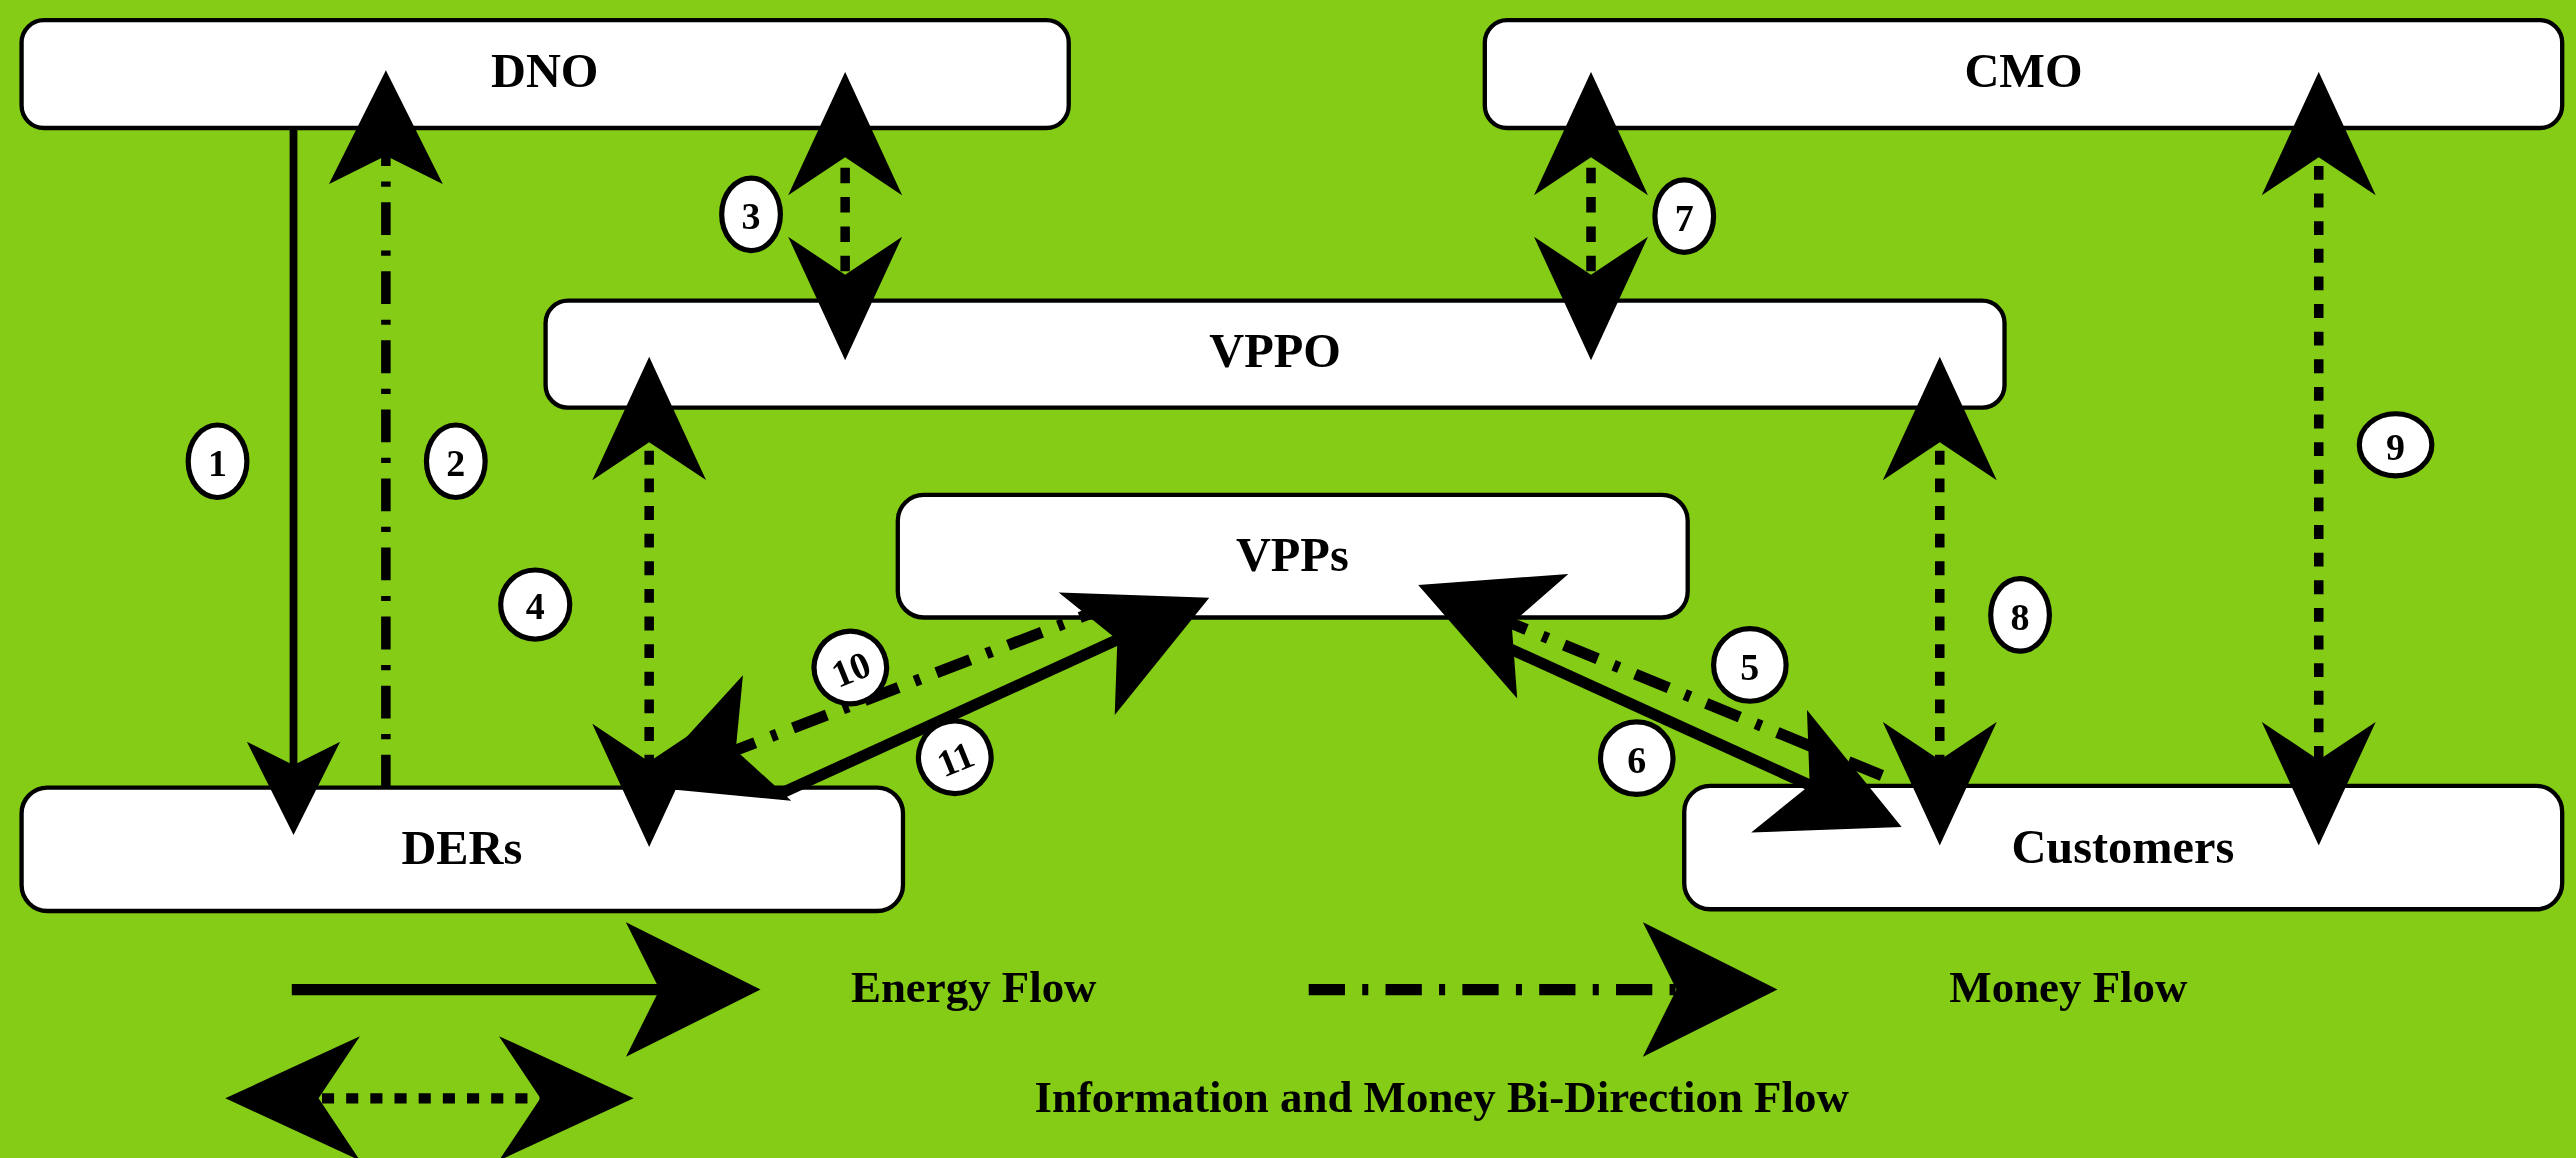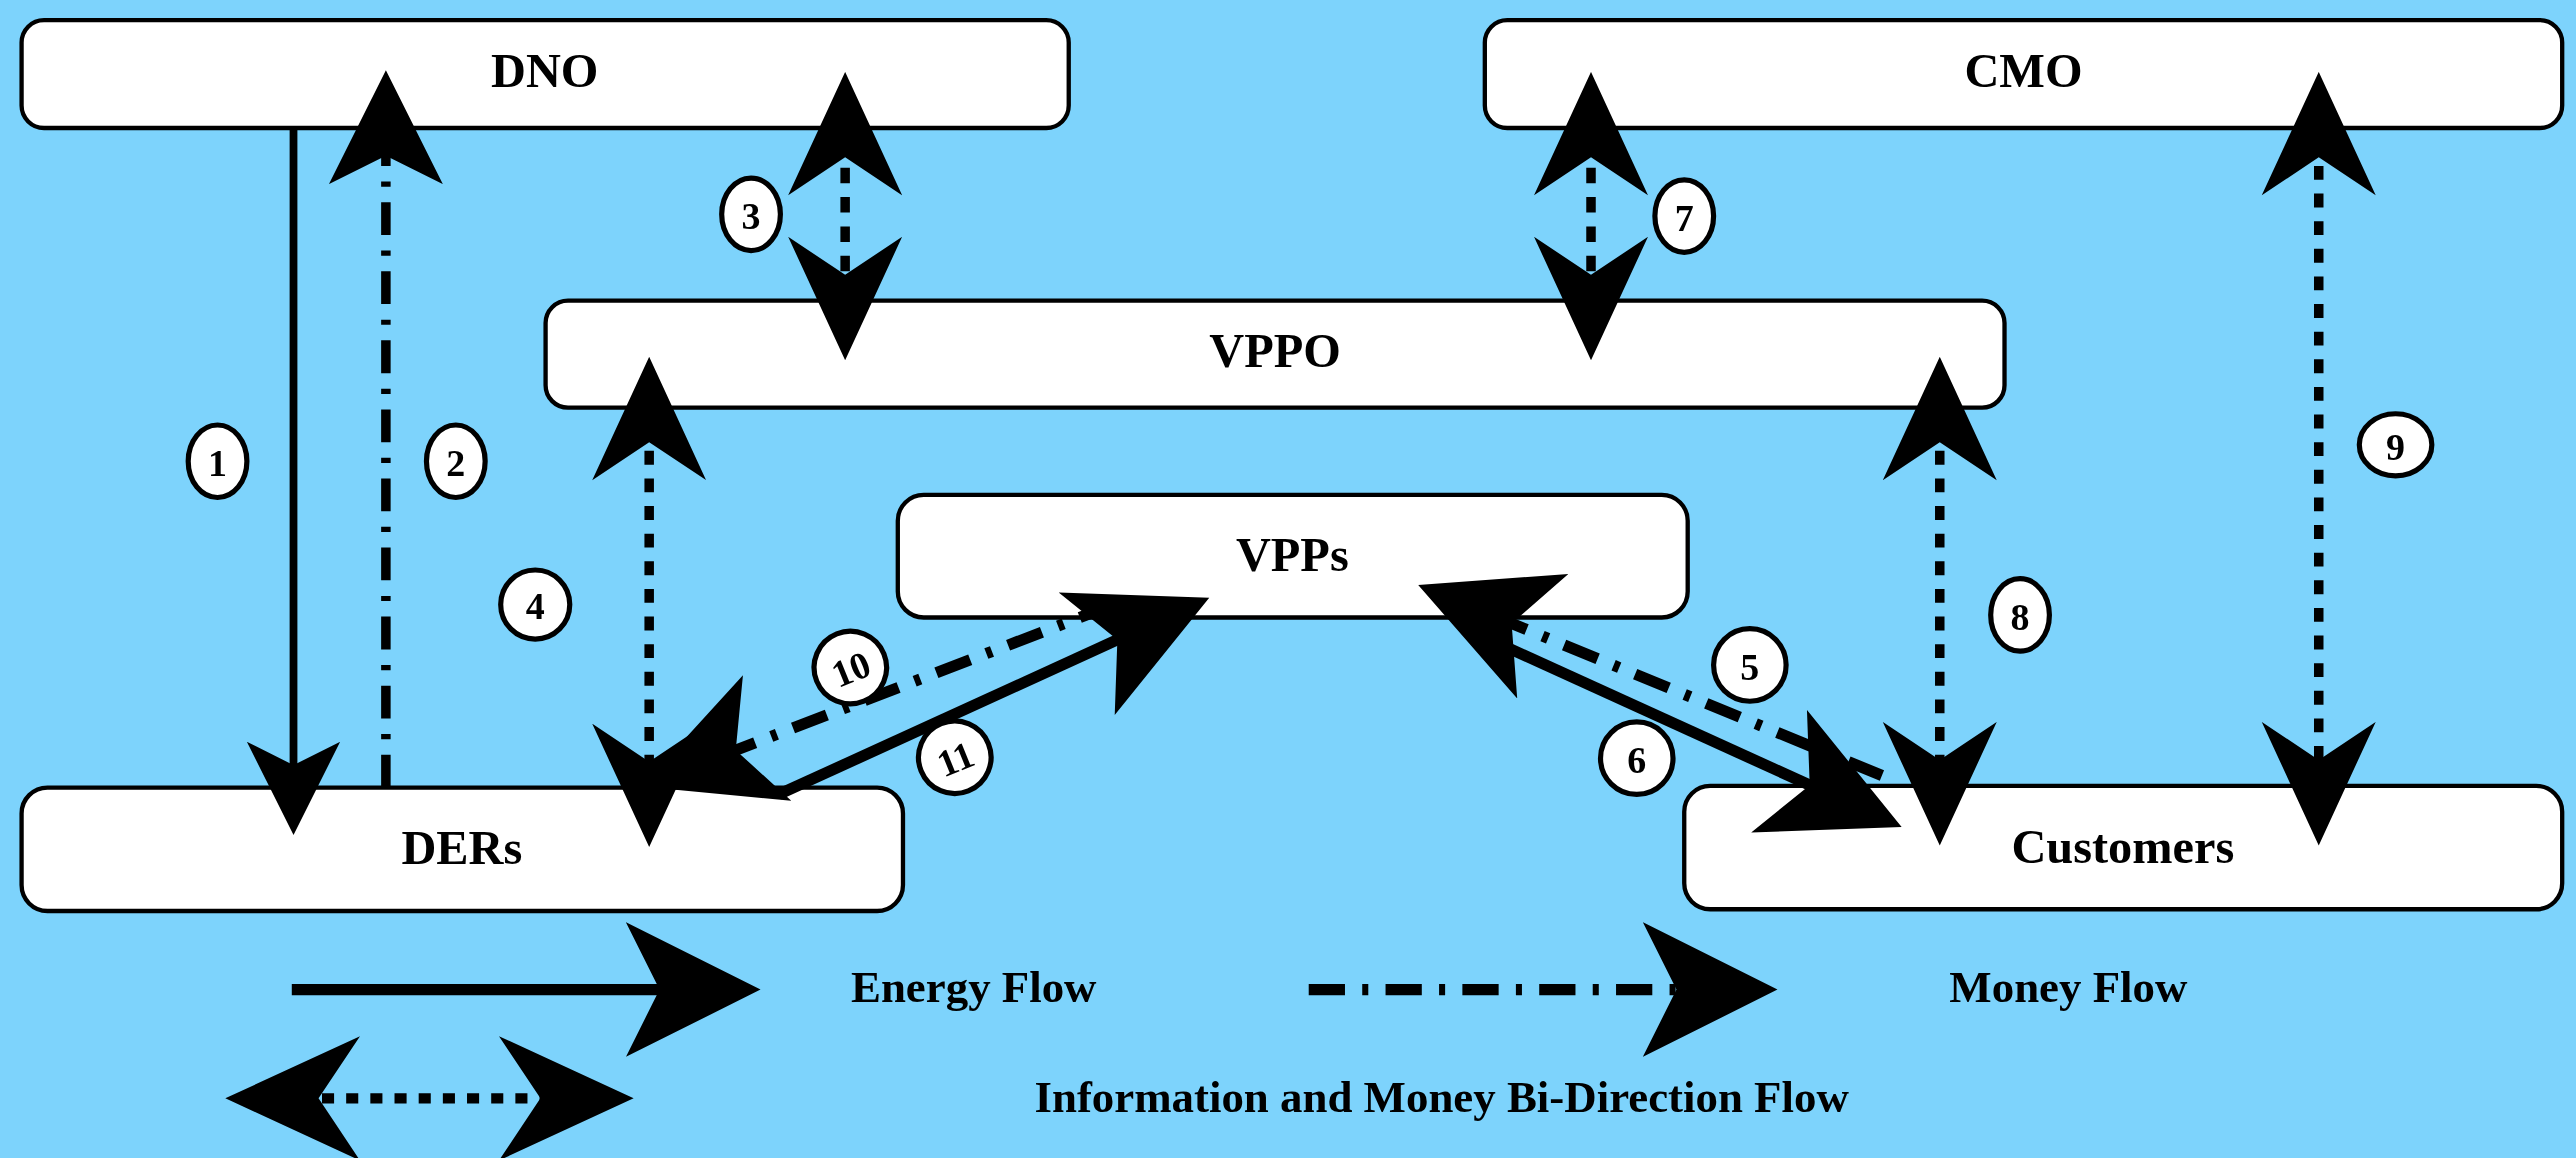--- a/index.html
+++ b/index.html
@@ -1,18 +1,18 @@
 <!DOCTYPE html>
 <html style="font-size:14px"><head>
 <meta charset="utf-8">
 <style>
   html,body{margin:0;padding:0;background:#ffffff;}
   body{width:2576px;height:1159px;overflow:hidden;
        font-family:"Liberation Serif","DejaVu Serif",serif;}
-  #stage{position:relative;width:2576px;height:1159px;background:#7dd3fc;text-align:center;}
+  #stage{position:relative;width:2576px;height:1159px;background:#84cc16;text-align:center;}
   svg#diagram{position:absolute;left:0;top:0;width:2576px;height:1159px;}
   .node-label{font-family:"Liberation Serif","DejaVu Serif",serif;
               font-weight:bold;font-size:56px;fill:#000;
               text-anchor:middle;dominant-baseline:middle;}
   .legend-label{font-family:"Liberation Serif","DejaVu Serif",serif;
                 font-weight:bold;font-size:52px;fill:#000;
                 text-anchor:middle;dominant-baseline:middle;}
   .circ-num{font-family:"Liberation Serif","DejaVu Serif",serif;
             font-weight:bold;font-size:44px;fill:#000;
             text-anchor:middle;dominant-baseline:central;}

